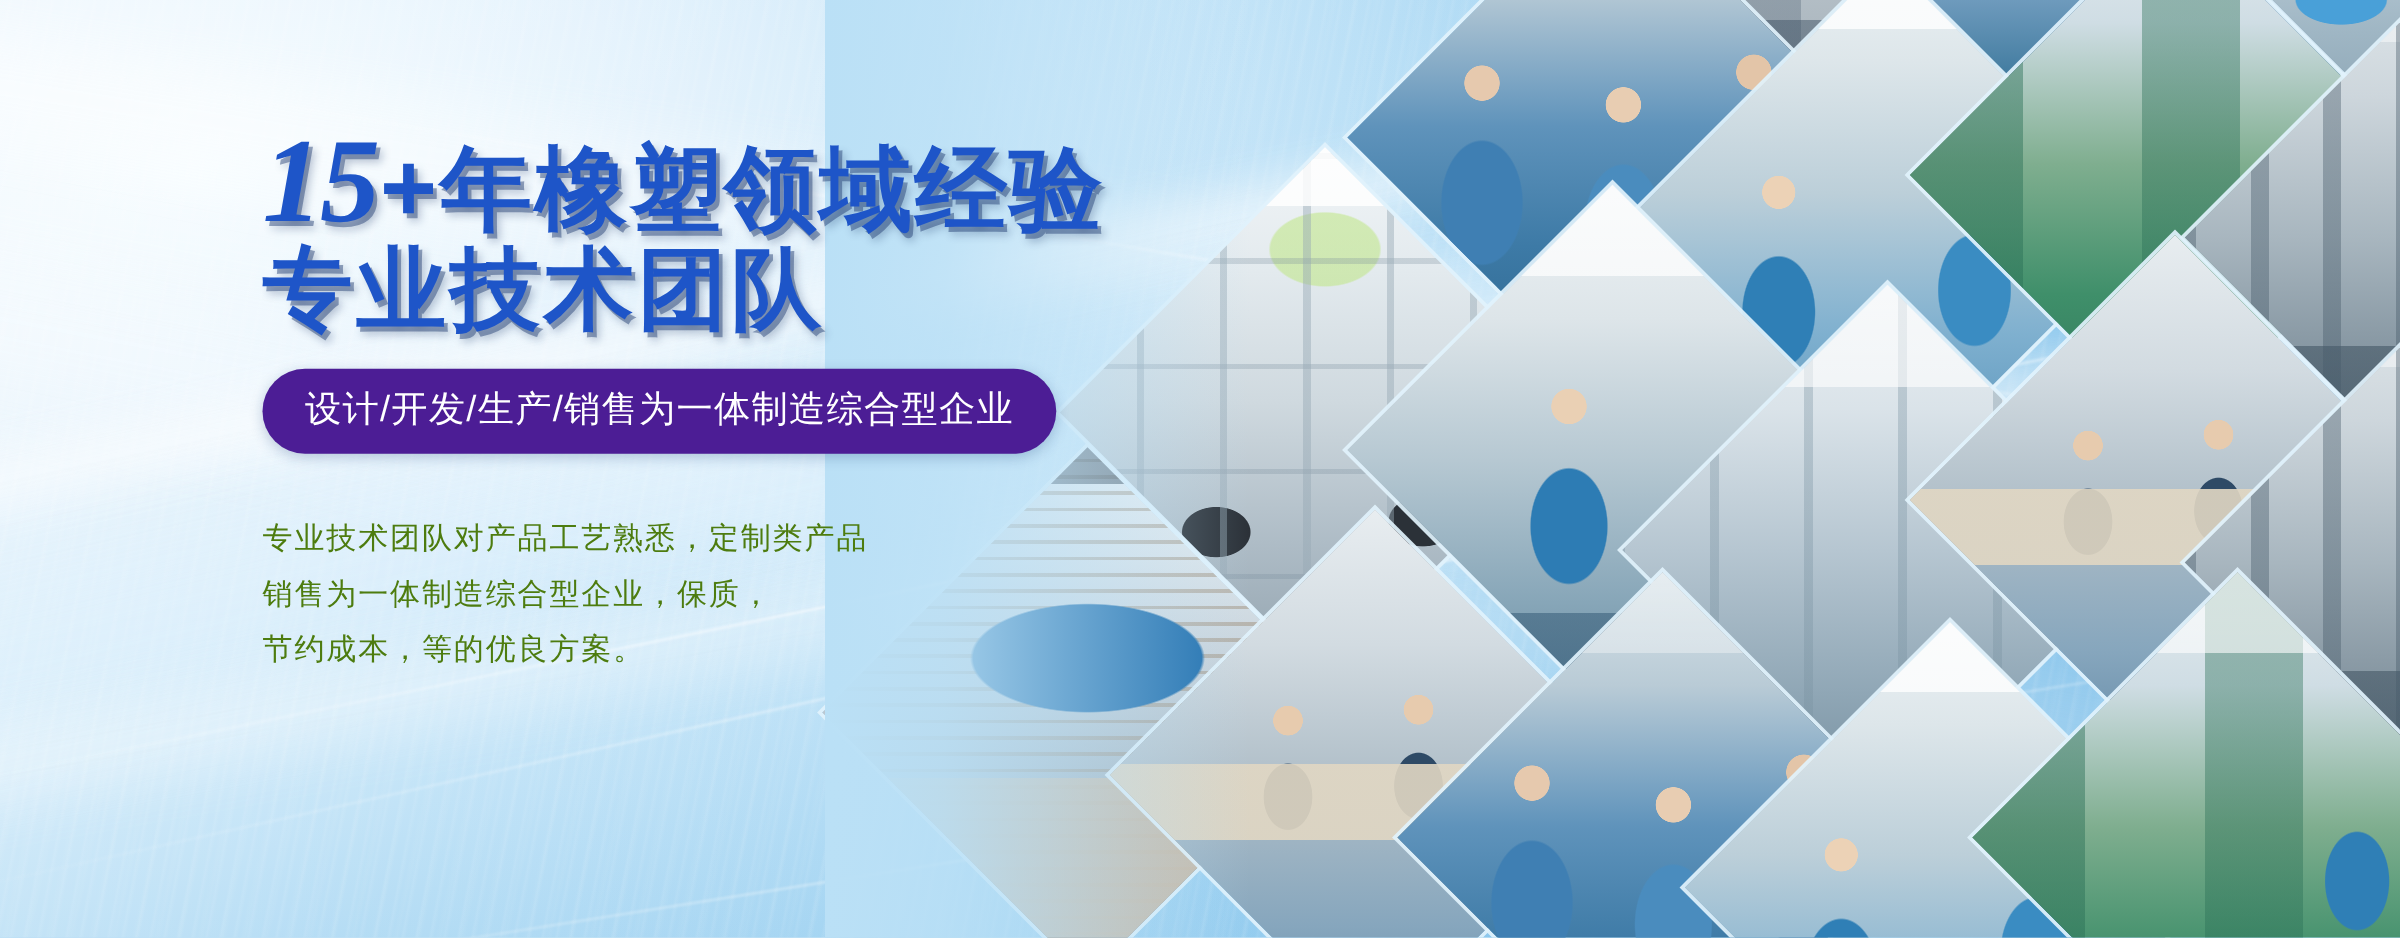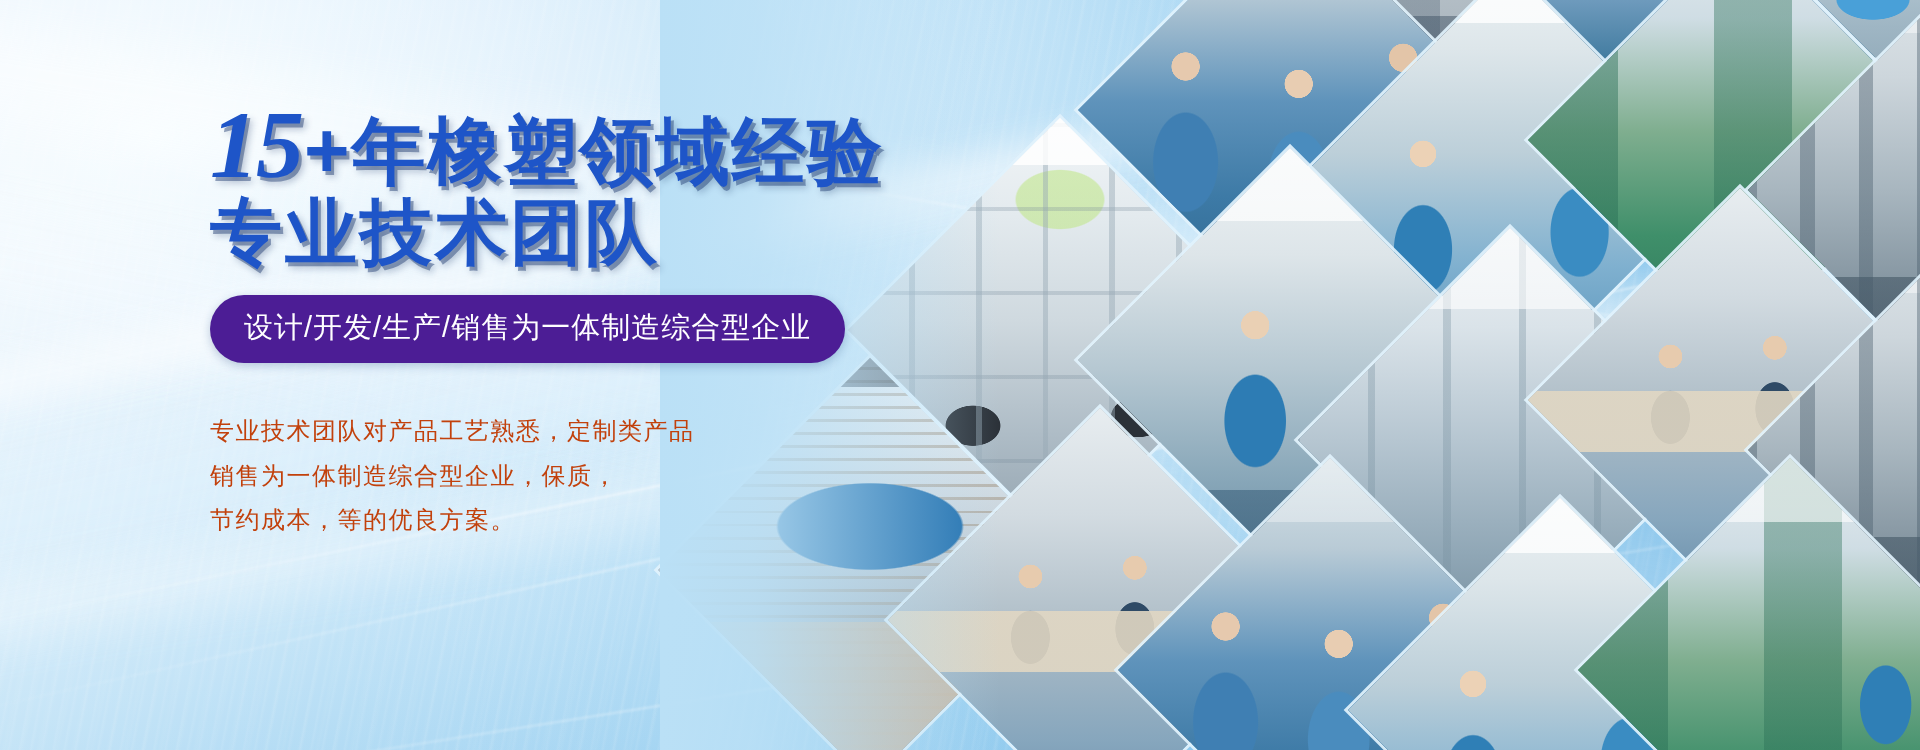--- a/index.html
+++ b/index.html
@@ -162,21 +162,21 @@
        font-family:"Liberation Serif","DejaVu Serif",serif;}
   .plus{font-size:78px;font-weight:700;letter-spacing:0;padding:0 2px 0 2px;
        font-family:"Liberation Sans","DejaVu Sans",sans-serif;}
   .h-cn{font-size:74px;font-weight:700;letter-spacing:2px;}
   .h-line2{font-size:72px;letter-spacing:3px;margin-top:2px;}
 
   .pill{display:inline-block;margin-top:26px;background:#4c1d95;color:#ffffff;
         padding:13px 34px 15px 34px;border-radius:40px;font-size:29px;letter-spacing:1px;
         font-weight:500;box-shadow:0 3px 10px rgba(20,60,120,.25);white-space:nowrap;}
 
-  .para{margin-top:46px;color:#c2410c;font-size:24px;line-height:1.85;letter-spacing:1.5px;}
+  .para{margin-top:46px;color:#4d7c0f;font-size:24px;line-height:1.85;letter-spacing:1.5px;}
   .para p{margin:0;white-space:nowrap;}
 </style>
 </head>
 <body>
 
 <div class="banner">
 
   <div class="bg-base"></div>
   <div class="streaks"></div>
   <div class="streaks2"></div>

